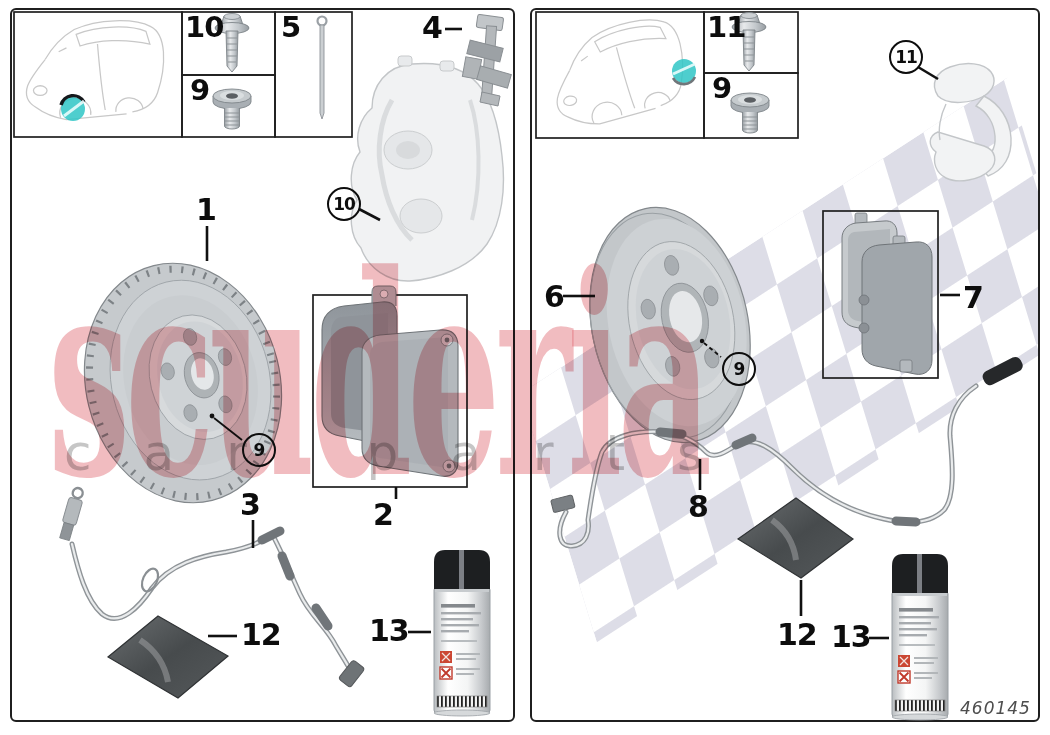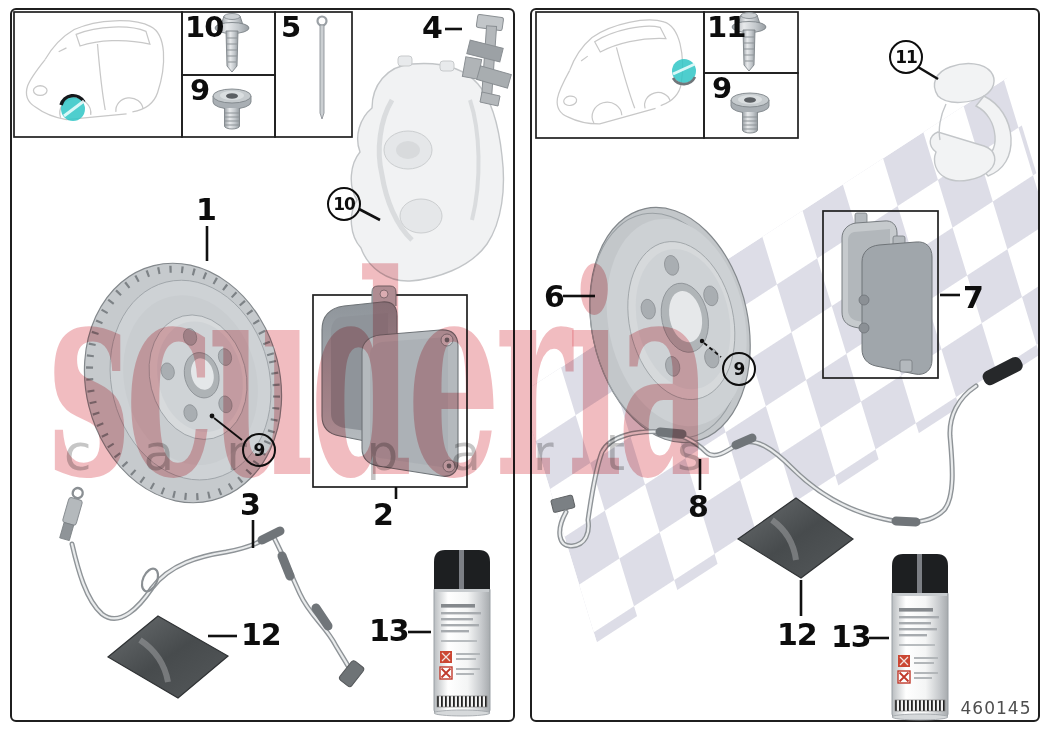--- a/index.html
+++ b/index.html
@@ -328,14 +328,14 @@
   <div class="num inset" style="left:707px;top:13px;">11</div>
   <div class="num inset" style="left:712px;top:74px;">9</div>
   <div class="circ" style="left:889px;top:40px;">11</div>
   <div class="num" style="left:544px;top:282px;">6</div>
   <div class="circ" style="left:722px;top:352px;">9</div>
   <div class="num" style="left:963px;top:283px;">7</div>
   <div class="num" style="left:688px;top:492px;">8</div>
   <div class="num" style="left:777px;top:620px;">12</div>
   <div class="num" style="left:831px;top:622px;">13</div>
 
-  <div class="diag-num" style="left:960px;top:698px;width:72px;text-align:center;">460145</div>
+  <div class="diag-num" style="left:960px;top:698px;width:72px;text-align:left;font-style:italic;">460145</div>
 </div>
 
 </body></html>

